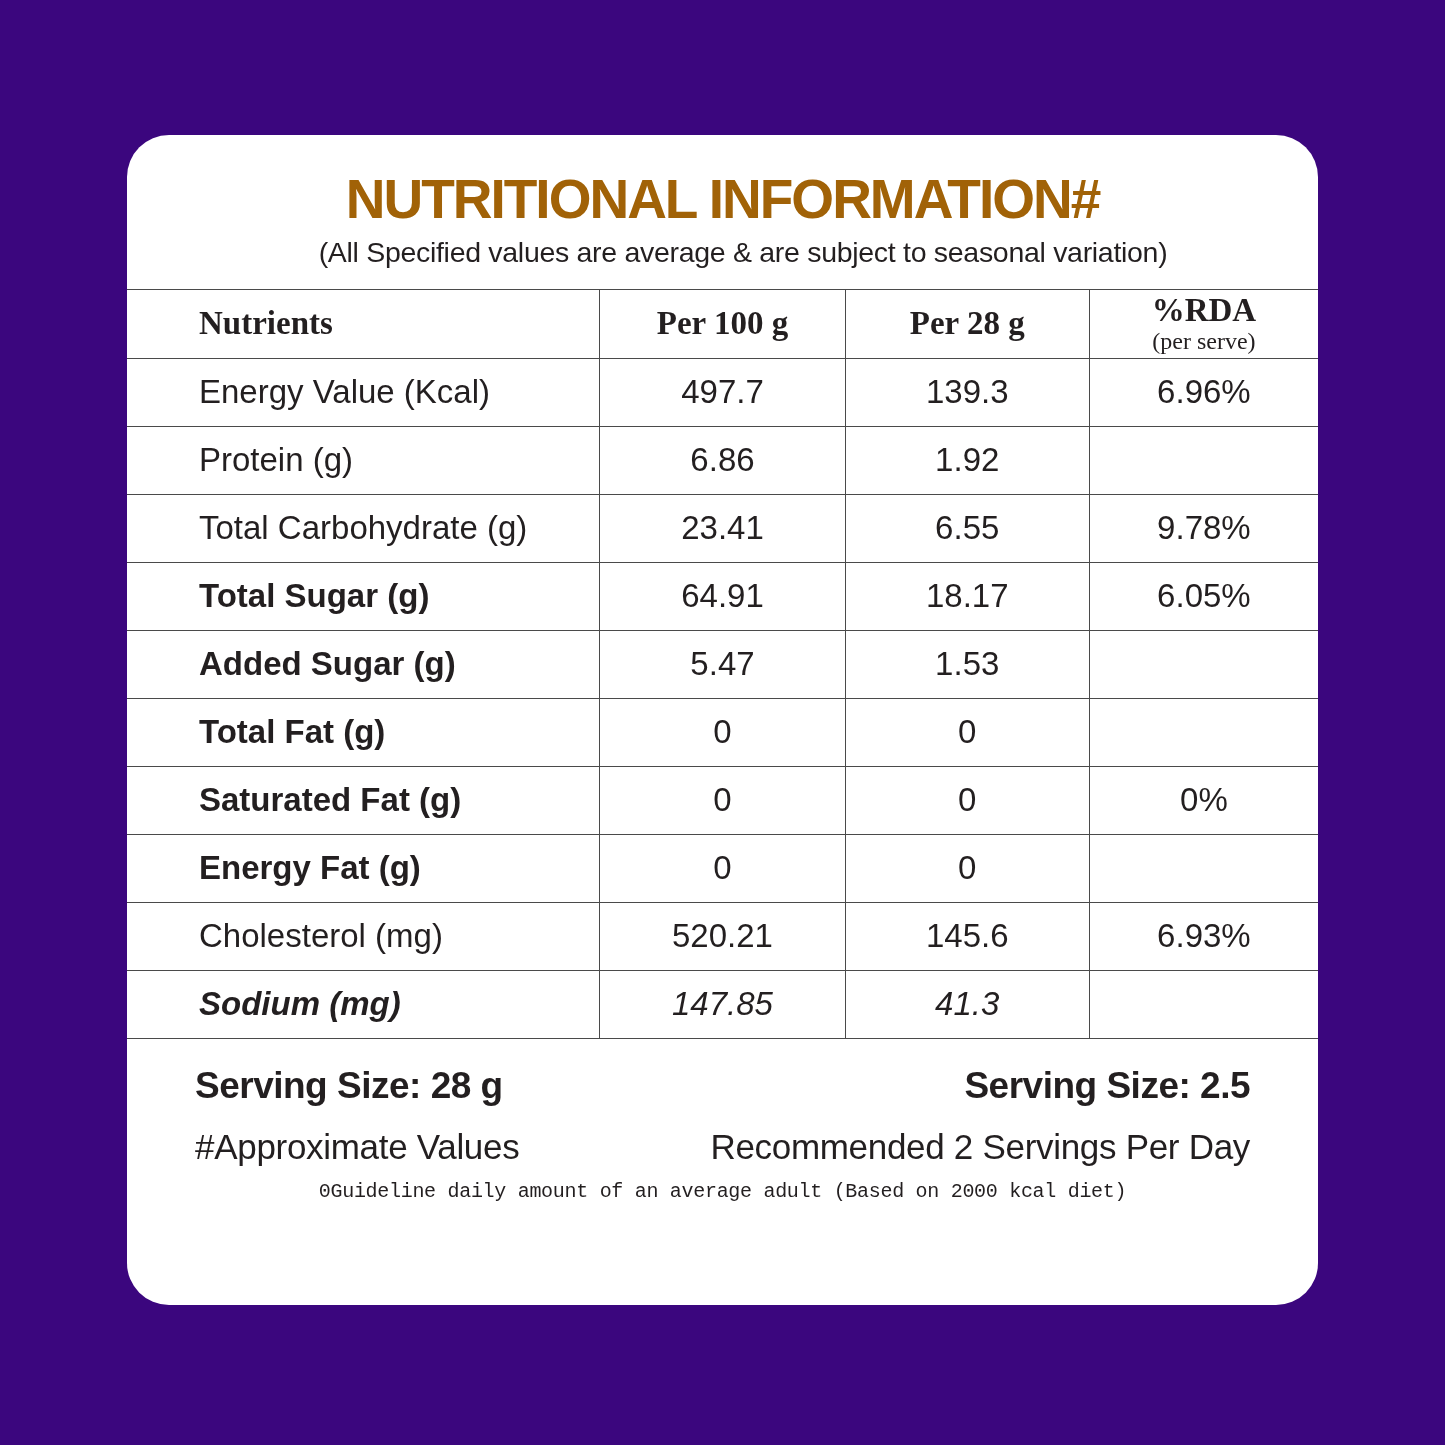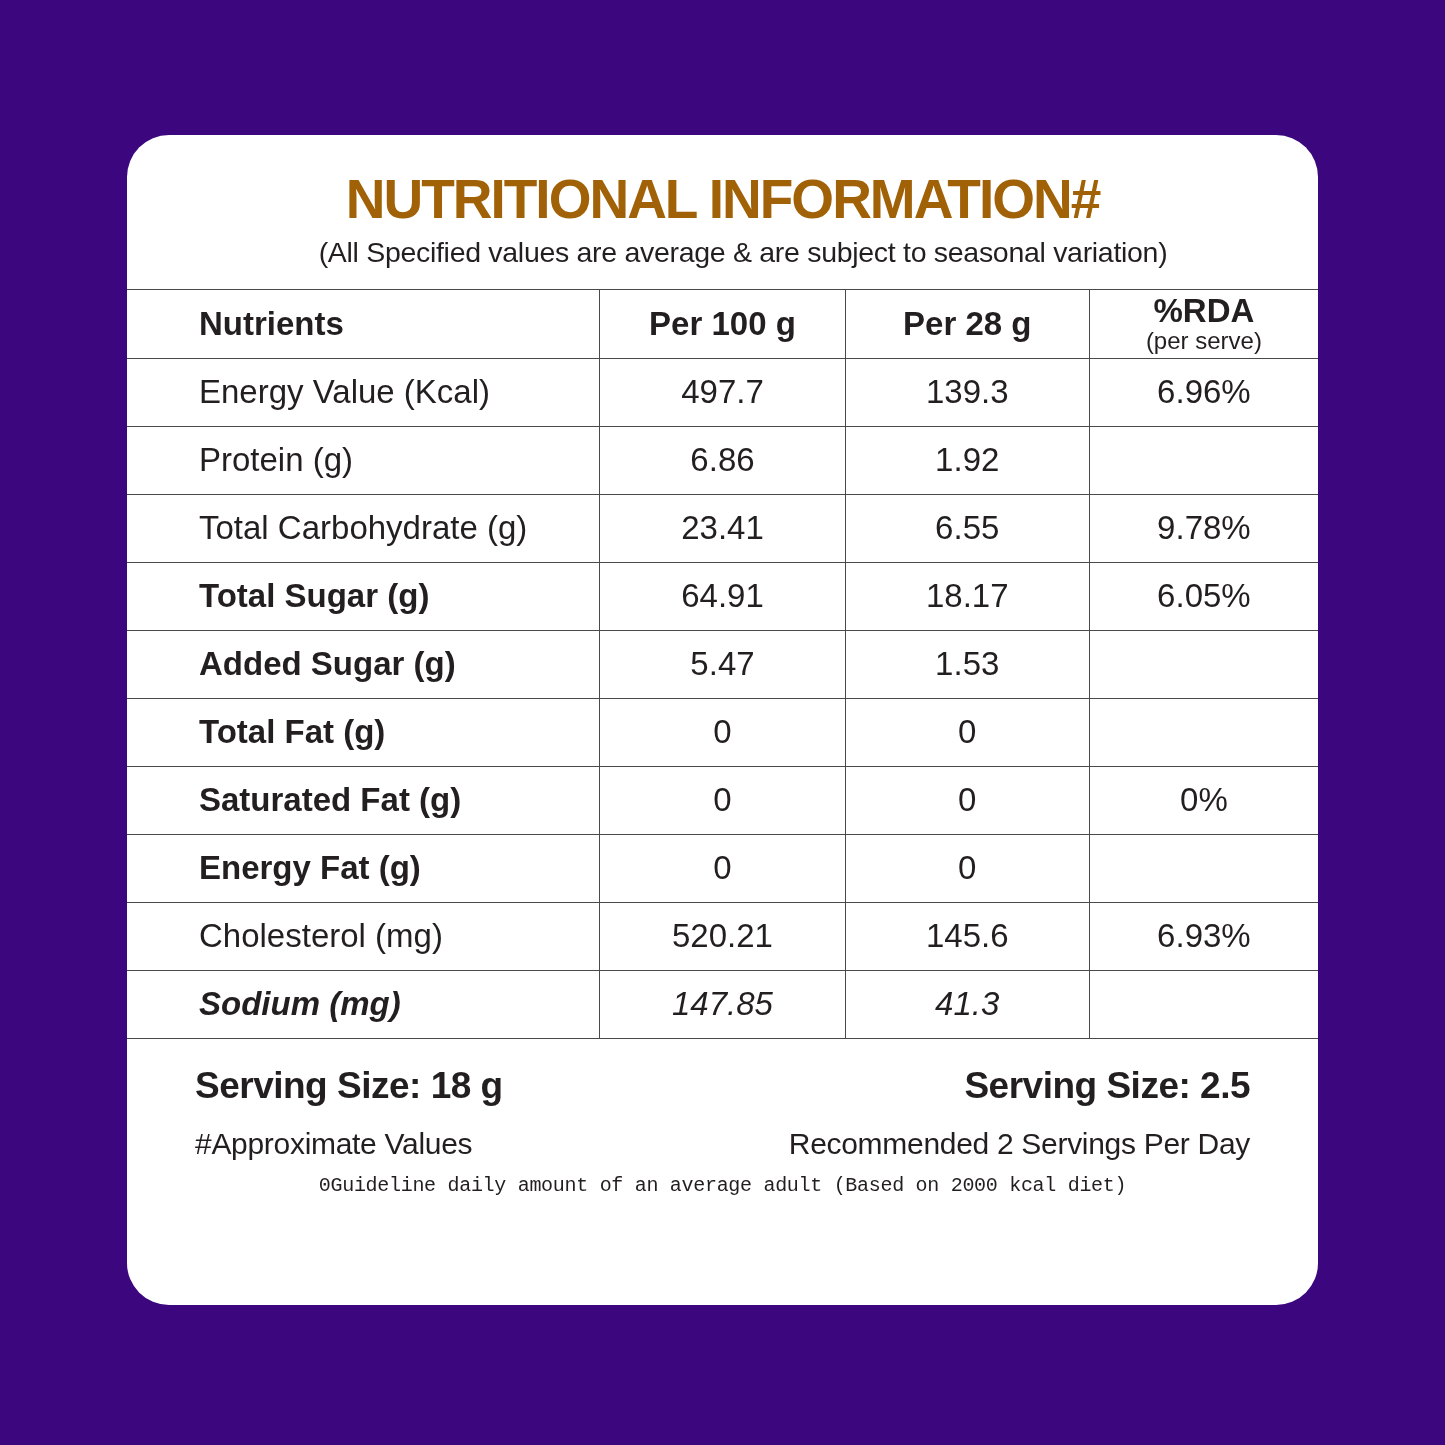--- a/index.html
+++ b/index.html
@@ -57,20 +57,21 @@
   table.nutrition th,
   table.nutrition td {
     border-top: 1.6px solid #4a4a4a;
     vertical-align: middle;
     padding: 0;
     font-weight: 400;
   }
   table.nutrition thead th {
     height: 68px;
     font-weight: 700;
+    font-family: Liberation Serif, serif;
   }
   table.nutrition tbody td {
     height: 67px;
   }
   table.nutrition tbody tr:last-child td {
     border-bottom: 1.6px solid #4a4a4a;
     font-style: italic;
   }
   table.nutrition th:nth-child(n+2),
   table.nutrition td:nth-child(n+2) {
@@ -106,21 +107,21 @@
     justify-content: space-between;
     align-items: baseline;
     font-weight: 700;
     font-size: 37px;
     letter-spacing: -0.5px;
   }
   .sub-row {
     display: flex;
     justify-content: space-between;
     align-items: baseline;
-    font-size: 30px;
+    font-size: 35px;
     margin-top: 20px;
     letter-spacing: -0.3px;
   }
   .guideline {
     text-align: center;
     font-size: 20px;
     margin-top: 13px;
     letter-spacing: -0.3px;
     font-family: Liberation Mono, monospace;
   }
@@ -210,21 +211,21 @@
         <td class="cell-nutrient">Sodium (mg)</td>
         <td>147.85</td>
         <td>41.3</td>
         <td></td>
       </tr>
     </tbody>
   </table>
 
   <div class="footer">
     <div class="serving-row">
-      <span>Serving Size: 18 g</span>
+      <span>Serving Size: 28 g</span>
       <span>Serving Size: 2.5</span>
     </div>
     <div class="sub-row">
       <span>#Approximate Values</span>
       <span>Recommended 2 Servings Per Day</span>
     </div>
     <div class="guideline">0Guideline daily amount of an average adult (Based on 2000 kcal diet)</div>
   </div>
 
 </div>

